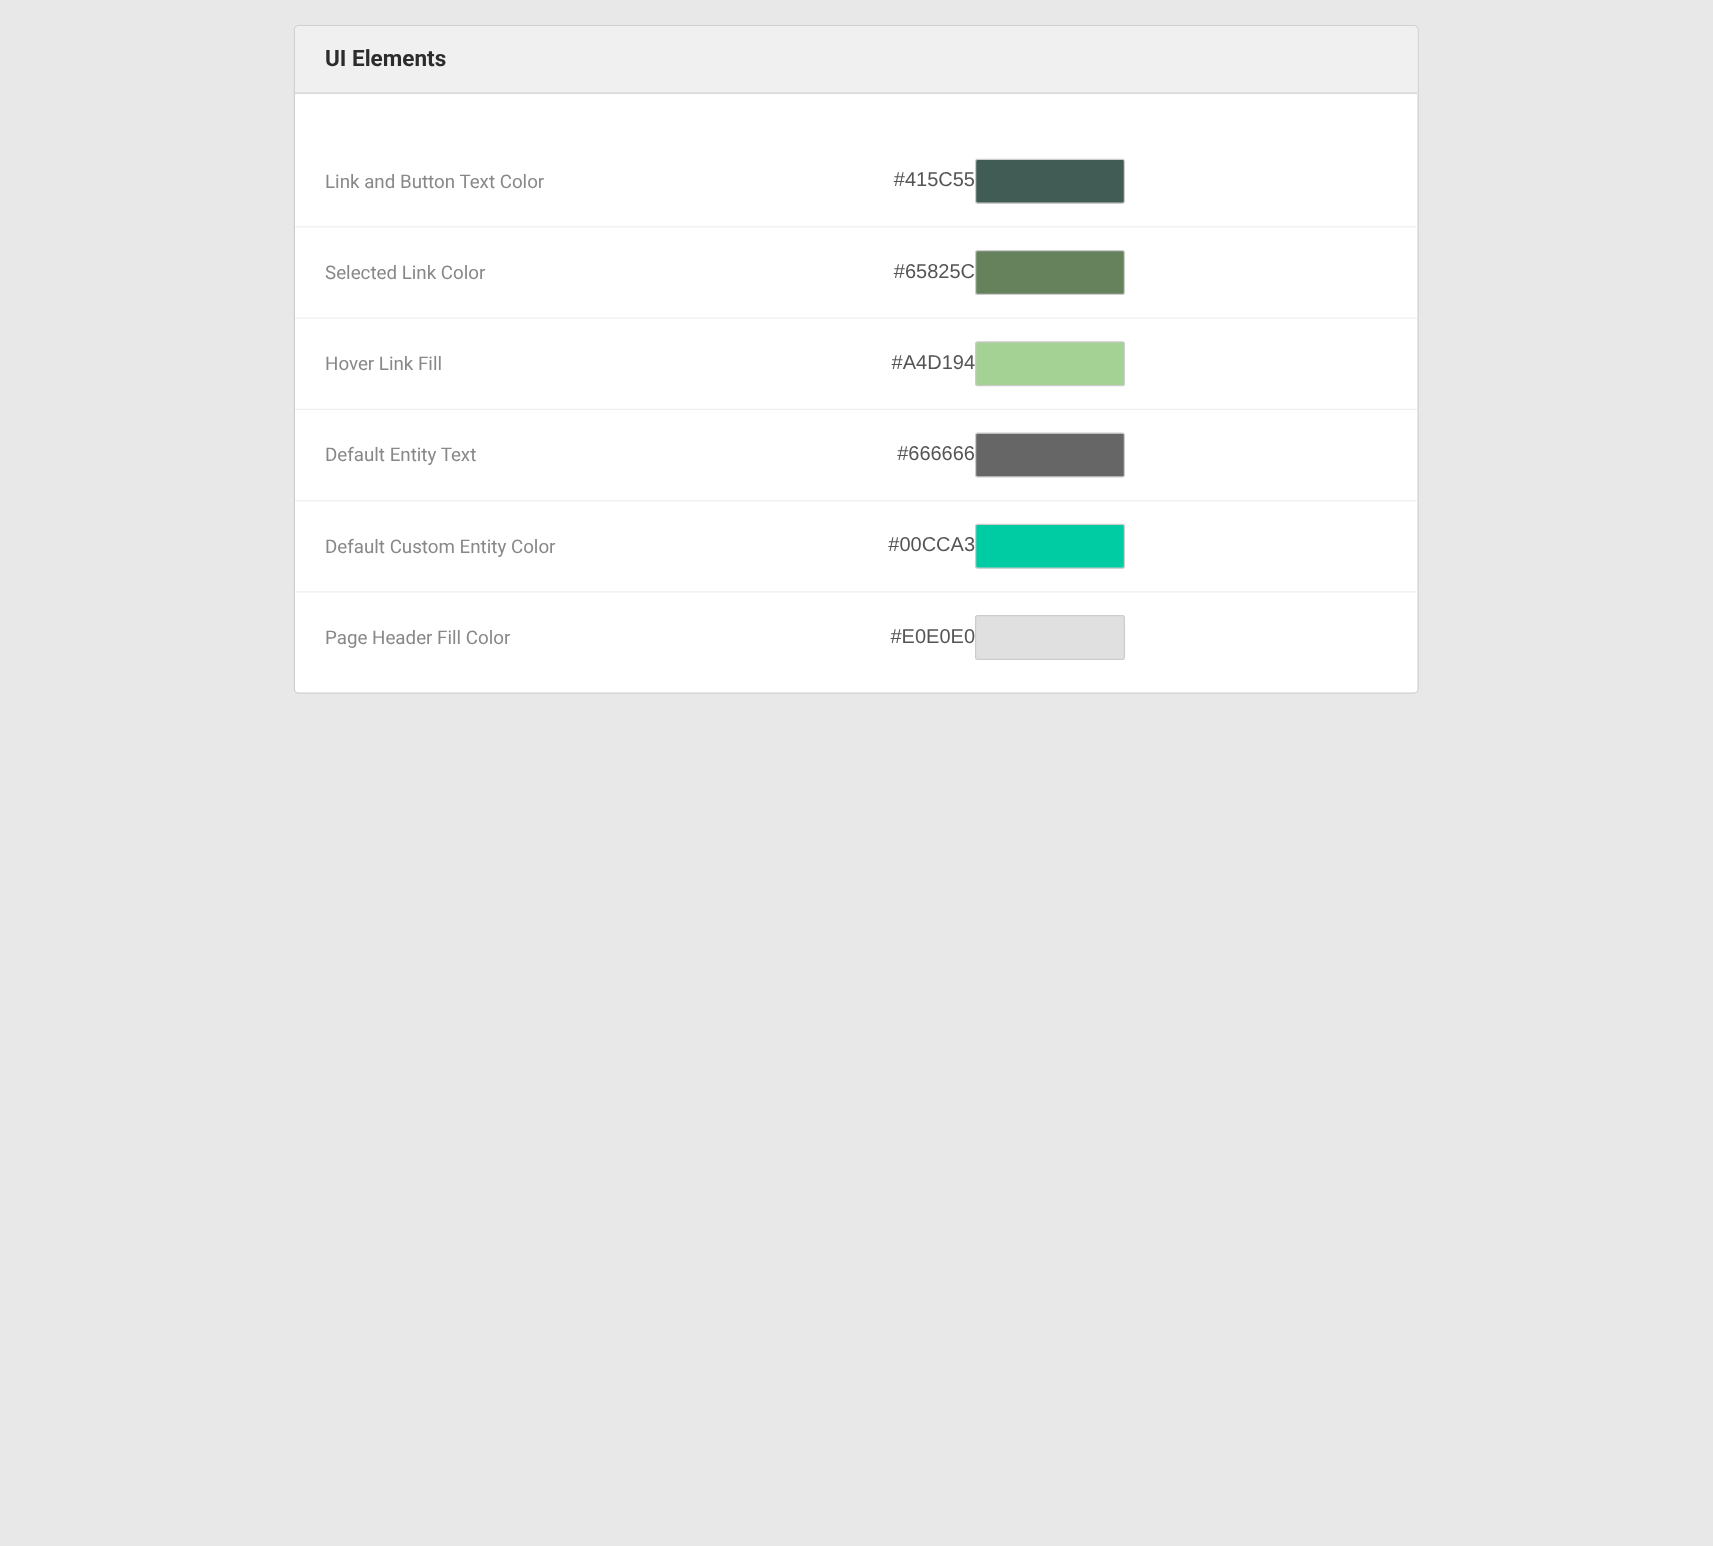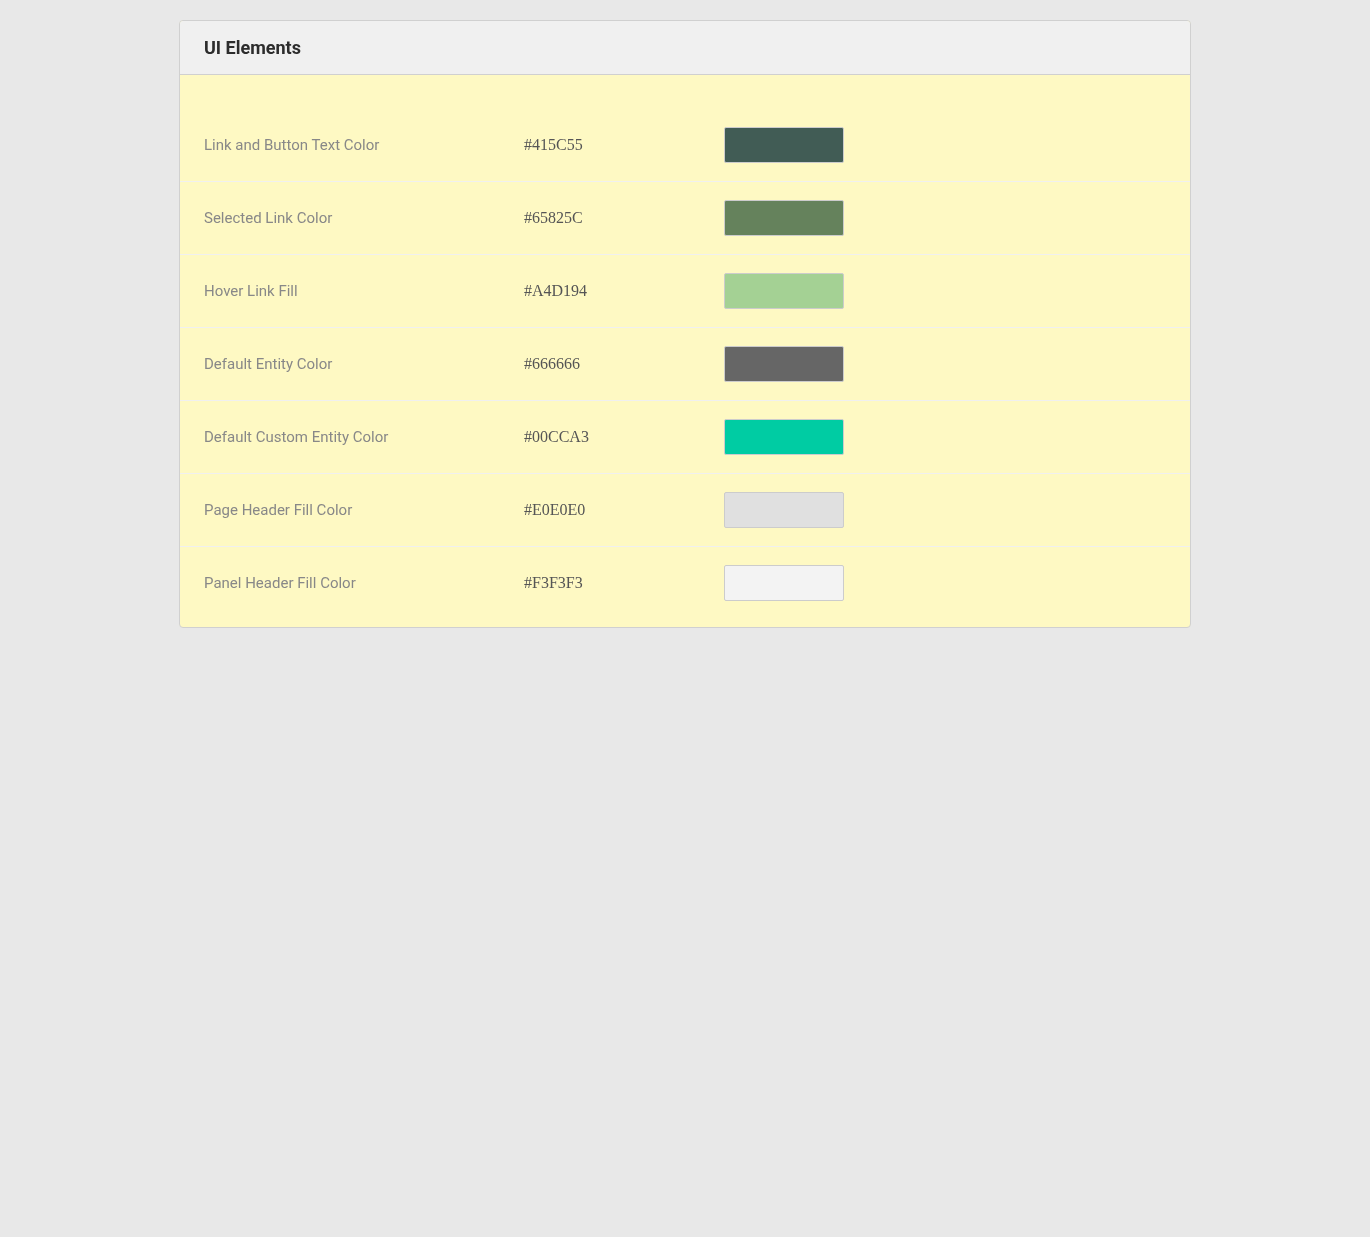--- a/index.html
+++ b/index.html
@@ -12,24 +12,24 @@
       background: #e8e8e8;
       font-family: -apple-system, BlinkMacSystemFont, 'Segoe UI', Roboto, Arial, sans-serif;
       display: flex;
       justify-content: center;
       align-items: flex-start;
       padding: 20px;
       min-height: 100vh;
     }
 
     .panel {
-      background: #fef9c3;
+      background: #ffffff;
       border: 1px solid #d0d0d0;
       border-radius: 4px;
-      width: 1012px;
+      width: 900px;
       overflow: hidden;
     }
 
     .panel-header {
       background: #f0f0f0;
       border-bottom: 1px solid #d0d0d0;
       padding: 16px 24px;
     }
 
     .panel-header-title {
@@ -58,22 +58,23 @@
       flex: 0 0 320px;
       font-size: 15px;
       color: #888888;
       font-weight: 400;
     }
 
     .color-hex {
       flex: 0 0 200px;
       font-size: 15px;
       color: #555555;
-      font-family: Liberation Serif, serif;
+      font-family: Liberation Sans, sans-serif;
       font-size: 16px;
+      text-align: right;
     }
 
     .color-swatch {
       flex: 0 0 120px;
       height: 36px;
       border: 1px solid #cccccc;
       border-radius: 2px;
     }
   </style>
 </head>
@@ -93,33 +94,28 @@
         <span class="color-label">Selected Link Color</span>
         <span class="color-hex">#65825C</span>
         <div class="color-swatch" style="background-color: rgb(101, 130, 92);"></div>
       </div>
       <div class="color-row">
         <span class="color-label">Hover Link Fill</span>
         <span class="color-hex">#A4D194</span>
         <div class="color-swatch" style="background-color: rgb(164, 209, 148);"></div>
       </div>
       <div class="color-row">
-        <span class="color-label">Default Entity Color</span>
+        <span class="color-label">Default Entity Text</span>
         <span class="color-hex">#666666</span>
         <div class="color-swatch" style="background-color: rgb(102, 102, 102);"></div>
       </div>
       <div class="color-row">
         <span class="color-label">Default Custom Entity Color</span>
         <span class="color-hex">#00CCA3</span>
         <div class="color-swatch" style="background-color: rgb(0, 204, 163);"></div>
       </div>
       <div class="color-row">
         <span class="color-label">Page Header Fill Color</span>
         <span class="color-hex">#E0E0E0</span>
         <div class="color-swatch" style="background-color: rgb(224, 224, 224);"></div>
       </div>
-      <div class="color-row">
-        <span class="color-label">Panel Header Fill Color</span>
-        <span class="color-hex">#F3F3F3</span>
-        <div class="color-swatch" style="background-color: rgb(243, 243, 243);"></div>
-      </div>
     </div>
 </div>
 
 </body></html>

